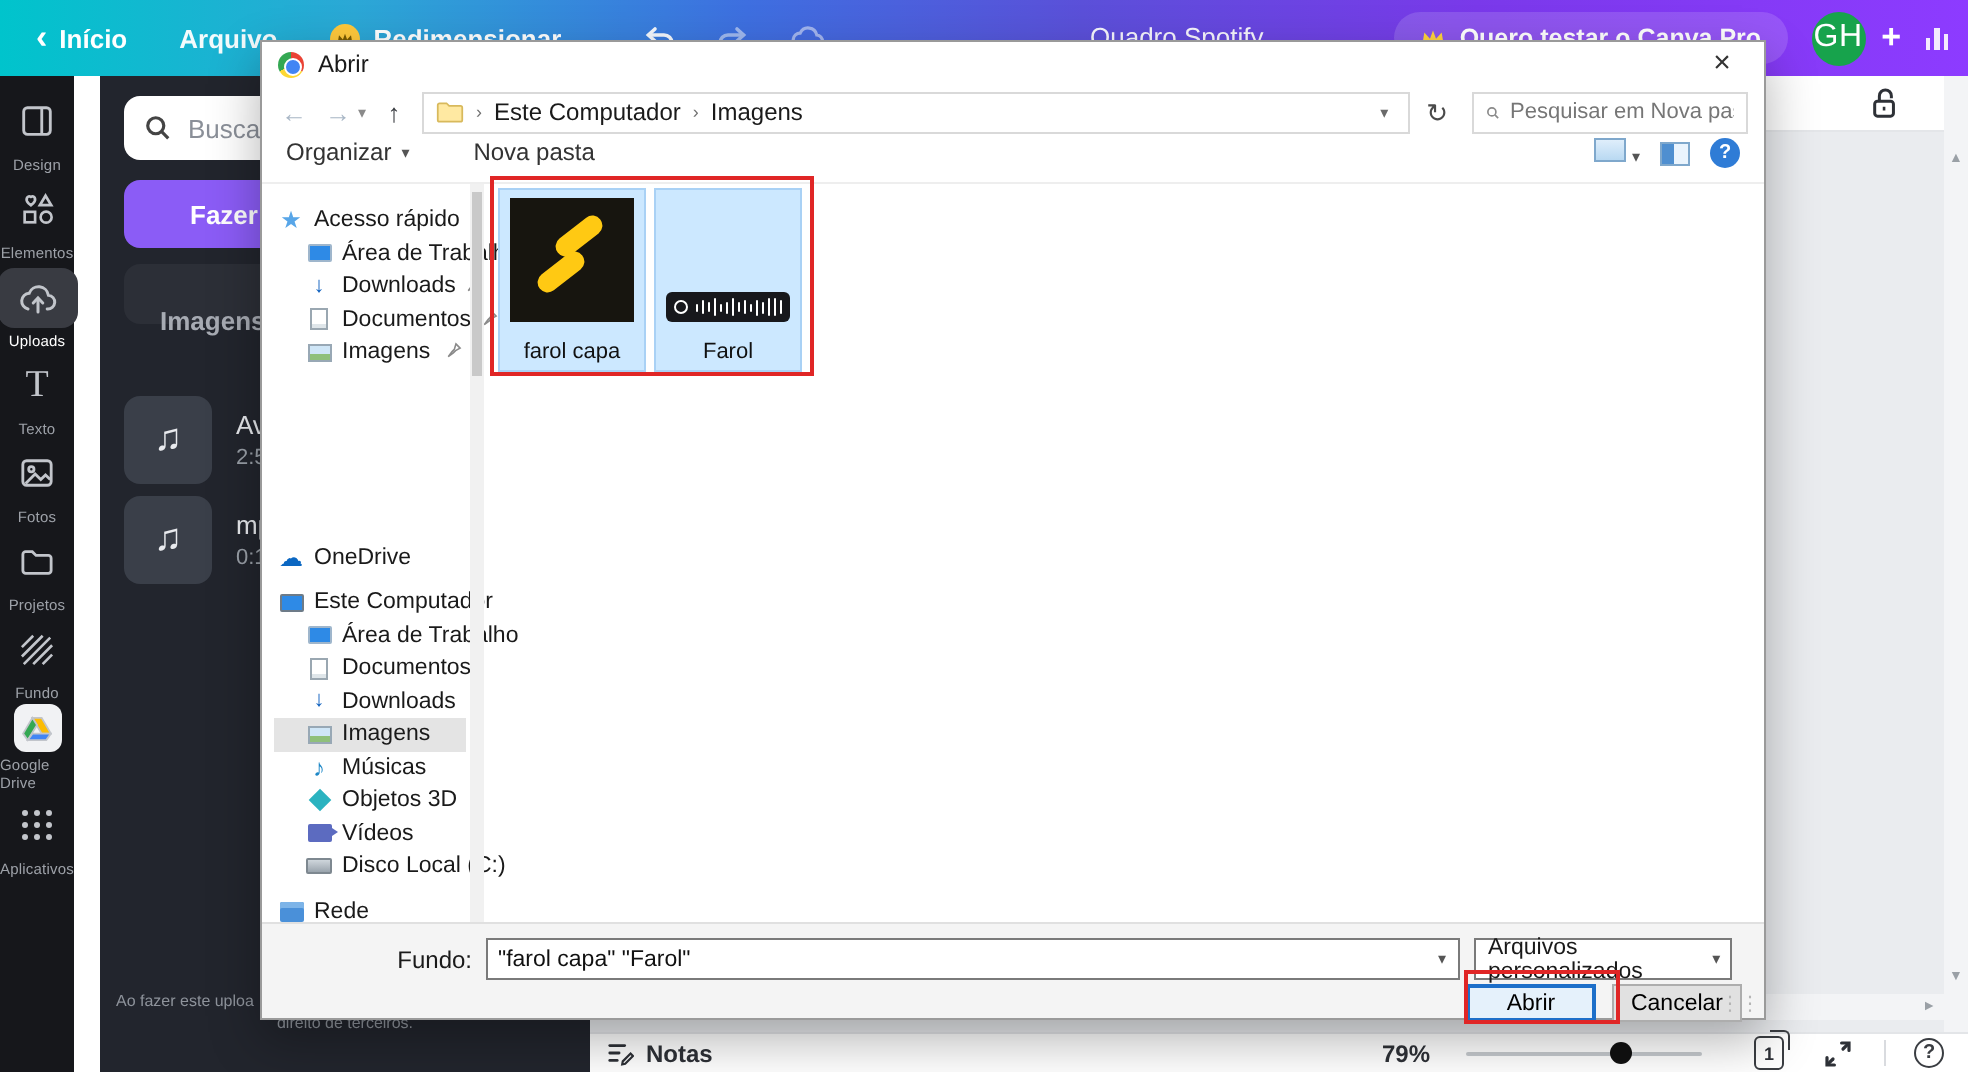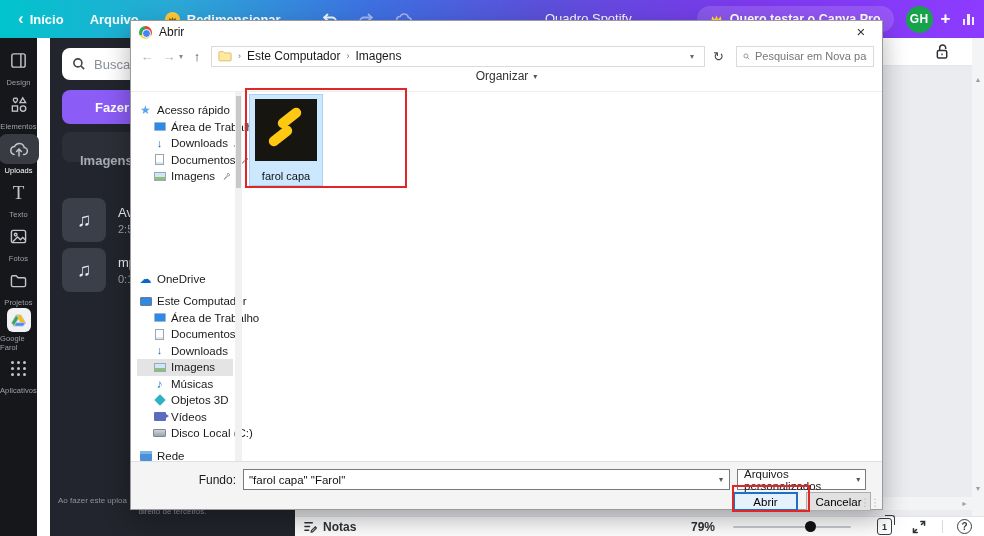--- a/index.html
+++ b/index.html
@@ -15,21 +15,21 @@
   .tb-chevron { font-size:17px; line-height:1; margin-top:-2px; }
   .tb-item { font-weight:bold; opacity:.95; }
   .tb-resize { display:flex; align-items:center; gap:7px; font-weight:bold; }
   .crown-badge { width:15px; height:15px; border-radius:50%; background:#ffc93c; display:flex; align-items:center; justify-content:center; }
   .tb-icons { display:flex; align-items:center; gap:20px; margin-left:14px; }
   .tb-icon { opacity:.95; display:flex; align-items:center; }
   .dim { opacity:.5; }
   .tb-title { position:absolute; left:545px; top:11px; font-size:13px; color:#fff; opacity:.95; }
   .tb-right { position:absolute; right:10px; top:0; height:38px; display:flex; align-items:center; gap:12px; }
   .pro-pill { display:flex; align-items:center; gap:7px; background:rgba(255,255,255,.14); border-radius:15px; height:26px; padding:0 13px; font-size:12.5px; font-weight:bold; }
-  .avatar { width:27px; height:27px; border-radius:50%; background:#17a34c; display:flex; align-items:center; justify-content:center; font-size:12px; font-weight:bold; letter-spacing:.3px; }
+  .avatar { width:27px; height:27px; border-radius:50%; background:#17a34c; display:flex; align-items:center; justify-content:center; font-size:16px; font-weight:normal; letter-spacing:.3px; }
   .plus { font-size:17px; font-weight:bold; margin-left:-4px; }
   .chart-icon { display:flex; align-items:flex-end; gap:2px; height:12px; opacity:.9; }
   .chart-icon span { width:2.5px; background:#fff; display:block; }
   .share-btn { display:flex; align-items:center; gap:7px; background:#fff; color:#23252b; font-size:13px; font-weight:bold; border-radius:7px; height:28px; padding:0 13px; }
 
   
   .rail { position:absolute; left:0; top:38px; width:37px; height:498px; background:#16171b; z-index:2; display:flex; flex-direction:column; padding-top:6px; }
   .rail-item { height:44px; display:flex; flex-direction:column; align-items:center; justify-content:center; gap:2px; color:#9da1a8; }
   .rail-item .lbl { font-size:7.5px; letter-spacing:.1px; }
   .rail-item svg { stroke:#c2c5cb; }
@@ -89,21 +89,21 @@
   .nav-arrow { font-size:13px; color:#a9b7c6; width:16px; text-align:center; }
   .nav-arrow.en { color:#3a3d42; }
   .nav-caret { font-size:8px; color:#8a8a8a; margin-left:-4px; }
   .addressbar { flex:1; height:21px; border:1px solid #d9d9d9; display:flex; align-items:center; padding:0 6px; gap:6px; background:#fff; }
   .addr-sep { color:#707070; font-size:9px; }
   .addr-caret { margin-left:auto; font-size:8px; color:#6a6a6a; padding:0 4px; }
   .refresh { font-size:13px; color:#4a4a4a; padding:0 6px 0 2px; }
   .dlg-search { width:138px; height:21px; border:1px solid #d9d9d9; display:flex; align-items:center; gap:5px; padding:0 6px; background:#fff; }
   .dlg-search input { border:none; outline:none; width:112px; font-size:11px; font-family:inherit; background:transparent; color:#444; }
   .dlg-search input::placeholder { color:#767676; }
-  .dlg-toolbar { height:22px; display:flex; align-items:center; padding:0 12px; gap:8px; color:#333;flex-direction:column; }
+  .dlg-toolbar { height:22px; display:flex; align-items:flex-start; padding:0 12px; gap:8px; color:#333; }
   .organize { display:flex; gap:5px; align-items:center; }
   .tb-caret { font-size:8px; color:#555; }
   .newfolder { margin-left:24px; }
   .dlg-tool-right { margin-left:auto; display:flex; align-items:center; gap:10px; }
   .view-ico { width:16px; height:12px; border:1px solid #7fa8cc; background:linear-gradient(#dfeefb,#b9d9f2); display:inline-block; }
   .pane-ico { width:15px; height:12px; border:1px solid #7fa8cc; display:inline-block; background:linear-gradient(90deg,#4f8fd0 0 6px,#eaf4fd 6px); }
   .help-blue { width:15px; height:15px; border-radius:50%; background:#2f7cd6; color:#fff; font-size:10px; font-weight:bold; display:flex; align-items:center; justify-content:center; }
   .dlg-body { position:absolute; left:0; top:70px; right:0; bottom:48px; border-top:1px solid #eee; background:#fff; }
   
   .tree { position:absolute; left:6px; top:10px; width:96px; }
@@ -263,28 +263,36 @@
   </div>
   <div class="rail-item">
     <span class="tile">
         <svg width="19" height="16" viewBox="0 0 20 17" fill="none" stroke-width="1.5">
           <path d="M2.5 4.5 a1.5 1.5 0 0 1 1.5-1.5 H7.5 L9.5 5 H16 a1.5 1.5 0 0 1 1.5 1.5 V13 a1.5 1.5 0 0 1-1.5 1.5 H4 A1.5 1.5 0 0 1 2.5 13 Z"></path>
         </svg>
       </span>
     <span class="lbl">Projetos</span>
   </div>
   <div class="rail-item">
+    <span class="tile">
+        <svg width="19" height="17" viewBox="0 0 20 18" stroke="#c2c5cb" stroke-width="1.4">
+          <path d="M2 8 L8 2 M2 13 L13 2 M3 17 L17 3 M8 17 L18 7 M13 17 L18 12"></path>
+        </svg>
+      </span>
+    <span class="lbl">Fundo</span>
+  </div>
+  <div class="rail-item">
     <span class="gdrive-tile">
         <svg width="15" height="13" viewBox="0 0 16 14">
           <path d="M5.5 1 H10.5 L15.5 9.5 H10.5 Z" fill="#fbbc05"></path>
           <path d="M5.5 1 L0.5 9.5 L3 13 L8 4.8 Z" fill="#34a853"></path>
           <path d="M3 13 H13 L15.5 9.5 H5.5 Z" fill="#4285f4"></path>
         </svg>
       </span>
-    <span class="lbl">Google Farol</span>
+    <span class="lbl">Google Drive</span>
   </div>
   <div class="rail-item">
     <span class="tile">
         <span class="apps-grid">
           <i></i>
           <i></i>
           <i></i>
           <i></i>
           <i></i>
           <i></i>
@@ -530,20 +538,41 @@
       </div>
 
     <div class="files">
       <div class="ftile">
         <div class="thumb-img">
           <span class="slash s1"></span>
             <span class="slash s2"></span>
         </div>
         <div class="label">farol capa</div>
       </div>
+      <div class="ftile">
+        <div class="code-pill">
+          <span class="dot"></span>
+          <i style="height:4px"></i>
+            <i style="height:7px"></i>
+            <i style="height:5px"></i>
+            <i style="height:9px"></i>
+            <i style="height:4px"></i>
+            <i style="height:6px"></i>
+            <i style="height:9px"></i>
+            <i style="height:5px"></i>
+            <i style="height:7px"></i>
+            <i style="height:4px"></i>
+            <i style="height:8px"></i>
+            <i style="height:6px"></i>
+            <i style="height:9px"></i>
+            <i style="height:9px"></i>
+            <i style="height:7px"></i>
+        </div>
+        <div class="label">Farol</div>
+      </div>
     </div>
     <div class="anno anno-files"></div>
   </div>
 
   <div class="dlg-footer">
     <div class="name-row">
       <span class="name-label">Fundo:</span>
       <div class="name-combo">
         <input type="text" value="&quot;farol capa&quot; &quot;Farol&quot;" style="">
         <span class="combo-caret">▾</span>

